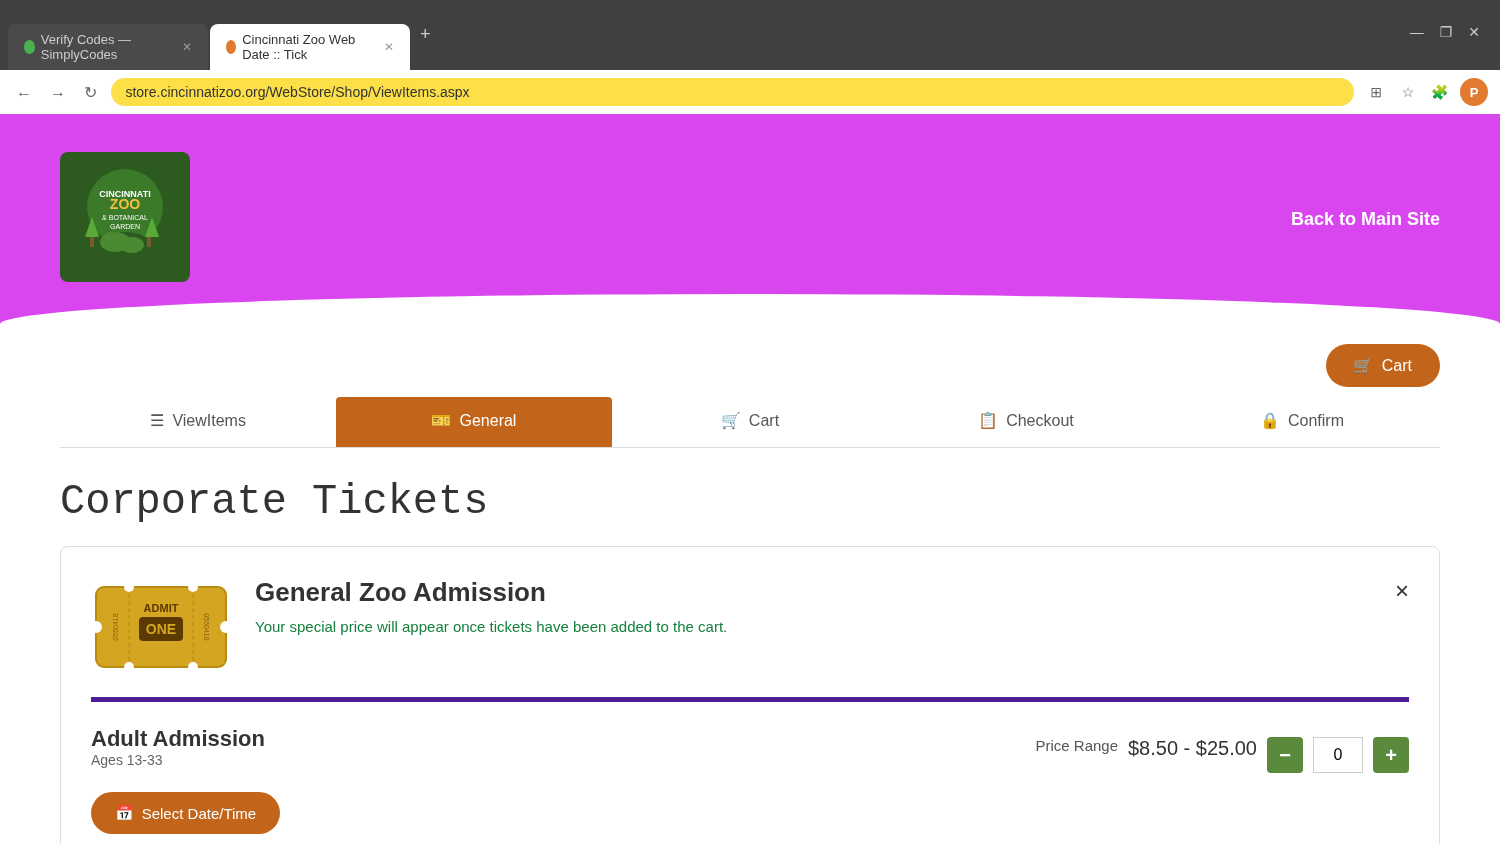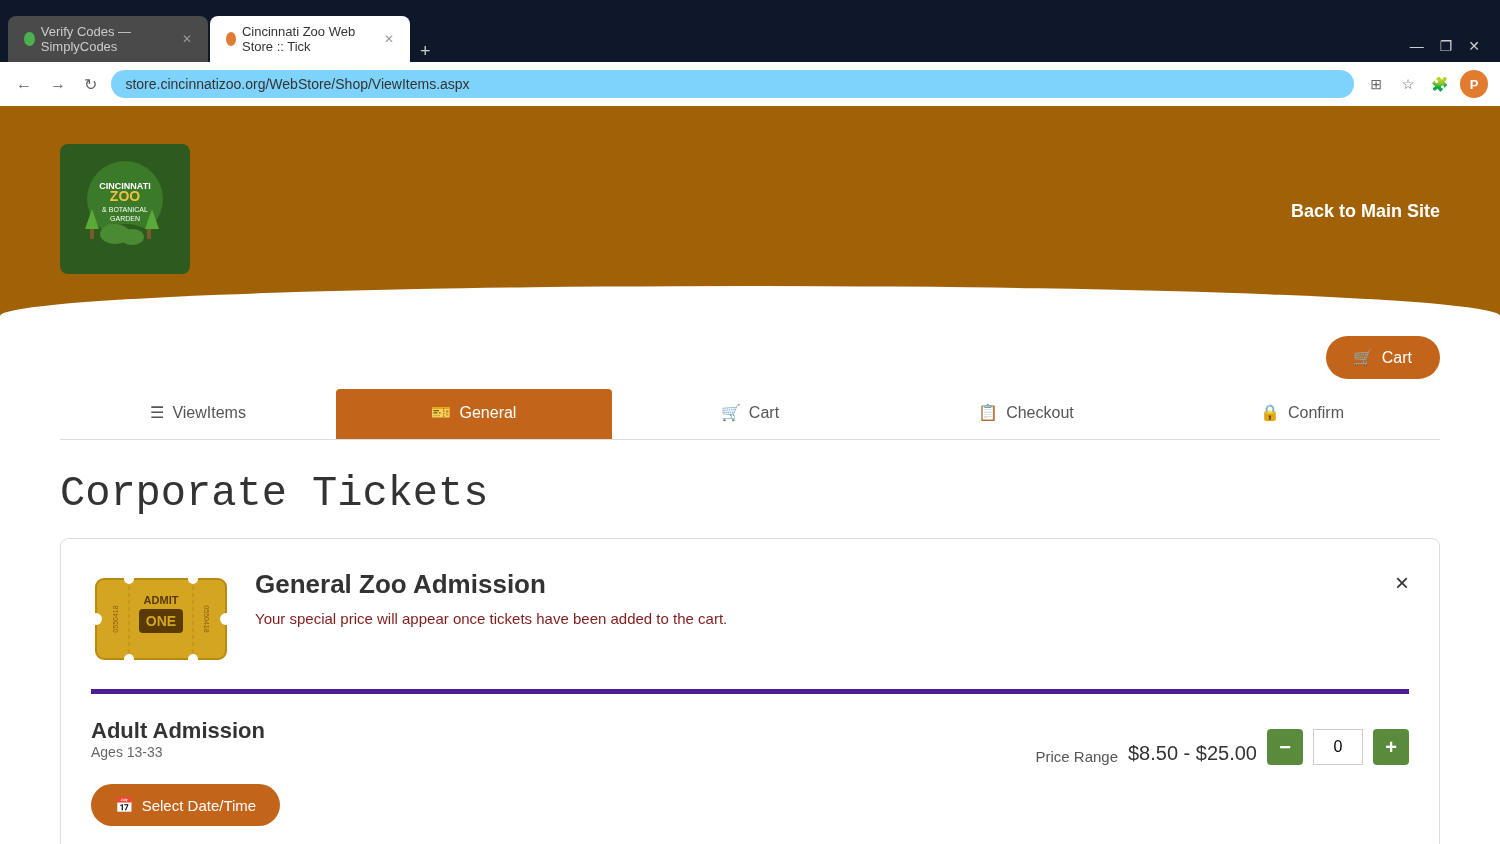--- a/index.html
+++ b/index.html
@@ -1,40 +1,40 @@
 <!DOCTYPE html>
 <html><head>
   <meta charset="utf-8">
   <style>
     * { margin: 0; padding: 0; box-sizing: border-box; }
     body { font-family: Arial, sans-serif; background: #fff; width: 1500px; min-height: 844px; overflow-x: hidden; }
-    .tab-bar { display: flex; align-items: flex-end; background: #0f172a; padding: 16px 8px 0 8px; gap: 2px; }
+    .tab-bar { display: flex; align-items: flex-start; background: #404040; padding: 24px 8px 0 8px; gap: 2px; }
     .tab { display: flex; align-items: center; gap: 6px; padding: 8px 16px; border-radius: 8px 8px 0 0; font-size: 13px; color: #ccc; background: #4a4a4a; cursor: pointer; max-width: 200px; }
     .tab.active { background: #fff; color: #333; }
     .tab-favicon { width: 14px; height: 14px; border-radius: 2px; display: inline-block; }
     .tab-favicon.green { background: #4caf50; border-radius: 50%; }
     .tab-favicon.orange { background: #e07b30; border-radius: 50%; }
     .tab-close { margin-left: 4px; color: #999; font-size: 12px; cursor: pointer; }
     .tab-add { background: none; border: none; color: #ccc; font-size: 18px; cursor: pointer; padding: 0 8px; }
 
     .address-bar { display: flex; align-items: center; background: #fff; padding: 8px 12px; gap: 10px; }
     .nav-btn { background: none; border: none; cursor: pointer; font-size: 16px; color: #666; padding: 4px; }
     .nav-btn:disabled { color: #ccc; }
-    .url-bar { flex: 1; background: #7dd3fc; border: none; border-radius: 20px; padding: 6px 14px; font-size: 14px; color: #333; outline: none; }
+    .url-bar { flex: 1; background: #fde047; border: none; border-radius: 20px; padding: 6px 14px; font-size: 14px; color: #333; outline: none; }
     .browser-icons { display: flex; gap: 8px; align-items: center; }
     .browser-icon { width: 24px; height: 24px; border-radius: 4px; display: flex; align-items: center; justify-content: center; cursor: pointer; font-size: 14px; color: #666; }
     .profile-circle { width: 28px; height: 28px; border-radius: 50%; background: #e07b30; color: white; display: flex; align-items: center; justify-content: center; font-size: 13px; font-weight: bold; }
 
     .browser-wrapper { position: relative; }
 
     
     .page { background: #fff; }
 
     
-    .site-header { background: #a16207; width: 100%; height: 210px; display: flex; align-items: center; justify-content: space-between; padding: 0 60px; position: relative; overflow: hidden; }
+    .site-header { background: #d946ef; width: 100%; height: 210px; display: flex; align-items: center; justify-content: space-between; padding: 0 60px; position: relative; overflow: hidden; }
     .site-header::after { content: ''; position: absolute; bottom: -30px; left: 0; right: 0; height: 60px; background: #fff; border-radius: 50% 50% 0 0 / 30px; }
     .logo-wrapper { z-index: 2; }
     .logo-img { width: 130px; height: 130px; }
     .back-link { color: #fff; text-decoration: none; font-size: 18px; font-weight: bold; z-index: 2; text-align: right; }
 
     
     .cart-area { display: flex; justify-content: flex-end; padding: 20px 60px 10px; }
     .cart-btn { background: #c2651a; color: white; border: none; border-radius: 30px; padding: 12px 28px; font-size: 16px; cursor: pointer; display: flex; align-items: center; gap: 8px; }
 
     
@@ -44,51 +44,51 @@
 
     
     .page-title { font-size: 42px; font-weight: 300; color: #333; padding: 30px 60px 20px; font-family: Liberation Mono, monospace; }
 
     
     .product-card { margin: 0 60px; border: 1px solid #ddd; border-radius: 8px; padding: 30px; }
     .product-header { display: flex; align-items: flex-start; gap: 24px; margin-bottom: 20px; position: relative; }
     .ticket-img { width: 140px; height: 100px; flex-shrink: 0; }
     .product-info { flex: 1; }
     .product-title { font-size: 26px; font-weight: bold; color: #333; margin-bottom: 10px; }
-    .product-desc { font-size: 15px; color: #7f1d1d; margin-bottom: 8px; }
+    .product-desc { font-size: 15px; color: #15803d; margin-bottom: 8px; }
     .product-note { font-size: 15px; color: #555; }
     .close-btn { position: absolute; right: 0; top: 0; background: none; border: none; font-size: 24px; cursor: pointer; color: #333; }
 
     
     .ticket-row { border-top: 5px solid #4c1d95; padding: 24px 0; }
     .ticket-row-header { display: flex; align-items: center; justify-content: space-between; margin-bottom: 8px; }
     .ticket-name { font-size: 22px; font-weight: bold; color: #333; }
     .ticket-age { font-size: 14px; color: #666; margin-bottom: 16px; }
-    .price-controls { display: flex; align-items: flex-end; gap: 10px; }
+    .price-controls { display: flex; align-items: flex-start; gap: 10px; }
     .price-range-label { font-size: 15px; color: #555; }
     .price-range { font-size: 20px; color: #333; font-weight: normal; }
     .qty-btn { width: 36px; height: 36px; border: none; border-radius: 4px; background: #5a8a3c; color: white; font-size: 20px; cursor: pointer; display: flex; align-items: center; justify-content: center; font-weight: bold; }
     .qty-btn.minus { background: #5a8a3c; }
     .qty-input { width: 50px; height: 36px; text-align: center; border: 1px solid #ccc; font-size: 16px; }
     .select-date-btn { background: #c2651a; color: white; border: none; border-radius: 30px; padding: 12px 24px; font-size: 15px; cursor: pointer; display: flex; align-items: center; gap: 8px; margin-top: 4px; }
   </style>
 </head>
 <body>
 
 <div class="browser-wrapper">
 
   <div class="tab-bar">
     <div class="tab">
       <span class="tab-favicon green"></span>
       <span>Verify Codes — SimplyCodes</span>
       <span class="tab-close">✕</span>
     </div>
     <div class="tab active">
       <span class="tab-favicon orange"></span>
-      <span>Cincinnati Zoo Web Store :: Tick</span>
+      <span>Cincinnati Zoo Web Date :: Tick</span>
       <span class="tab-close">✕</span>
     </div>
     <button class="tab-add">+</button>
     <div style="flex:1"></div>
     <div style="display:flex;gap:16px;padding:0 12px 8px;color:#ccc;font-size:14px;">
       <span>—</span>
       <span>❐</span>
       <span>✕</span>
     </div>
   </div>

